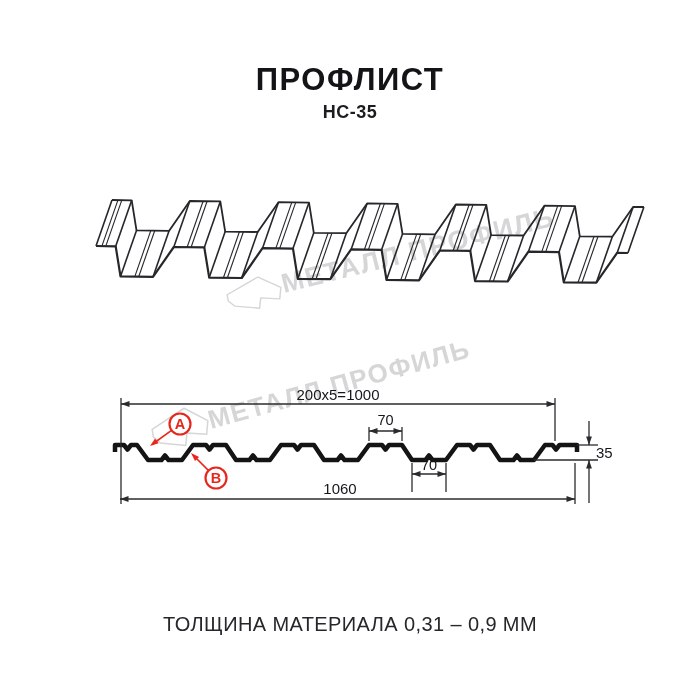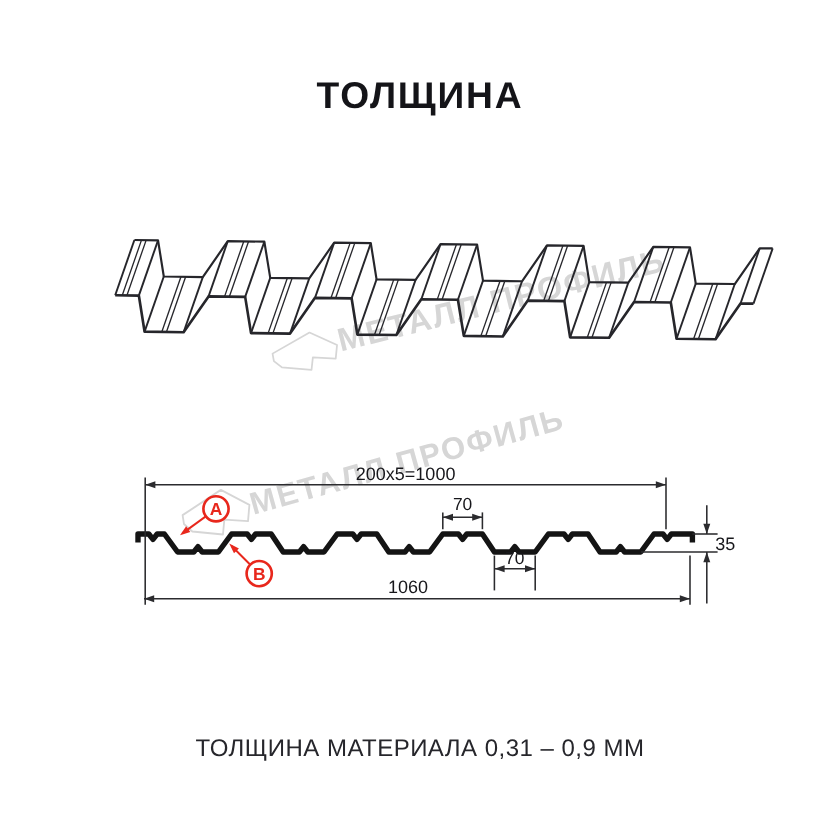--- a/index.html
+++ b/index.html
@@ -21,21 +21,22 @@
   .dim-sm{font-size:14.5px;}
   .dim-right{text-anchor:start;}
   .red-c{fill:none;stroke:#e8271c;stroke-width:2.2;}
   .red-label{font-size:14.5px;font-weight:700;fill:#e8271c;text-anchor:middle;}
 </style>
 </head>
 <body>
 
 <div class="page">
 
-  <div class="title">ТОЛЩИНА</div>
+  <div class="title">ПРОФЛИСТ</div>
+  <div class="subtitle">НС-35</div>
 
   <svg id="iso" width="580" height="125" viewBox="75 190 580 125">
     <g>
       <path class="wm-logo" d="M 2 36 L 57 2 L 98 22 L 96 44 L 62 42 L 60 62 L 16 58 L 4 48 Z" transform="translate(226,276) scale(0.56,0.52)"></path>
       <text class="wm-text" transform="translate(284,293) rotate(-14)">МЕТАЛЛ ПРОФИЛЬ</text>
     </g>
     <g id="iso-geom">
         <path d="M112.0 200.0L131.7 200.3L136.5 230.4L169.0 230.9L189.8 201.0L220.3 201.4L225.2 231.6L257.7 232.0L278.5 202.2L309.0 202.6L313.8 232.8L346.3 233.2L367.1 203.4L397.6 203.8L402.5 233.9L435.0 234.4L455.8 204.5L486.3 204.9L491.1 235.1L523.6 235.5L544.4 205.7L575.0 206.1L579.8 236.3L612.3 236.7L633.1 206.9L643.9 207.0" fill="none" stroke="#26262b" stroke-width="1.8" stroke-linejoin="round"></path>
         <line x1="96.0" y1="246.0" x2="112.0" y2="200.0" stroke="#26262b" stroke-width="1.6"></line>
         <line x1="115.7" y1="246.3" x2="131.7" y2="200.3" stroke="#26262b" stroke-width="1.6"></line>

